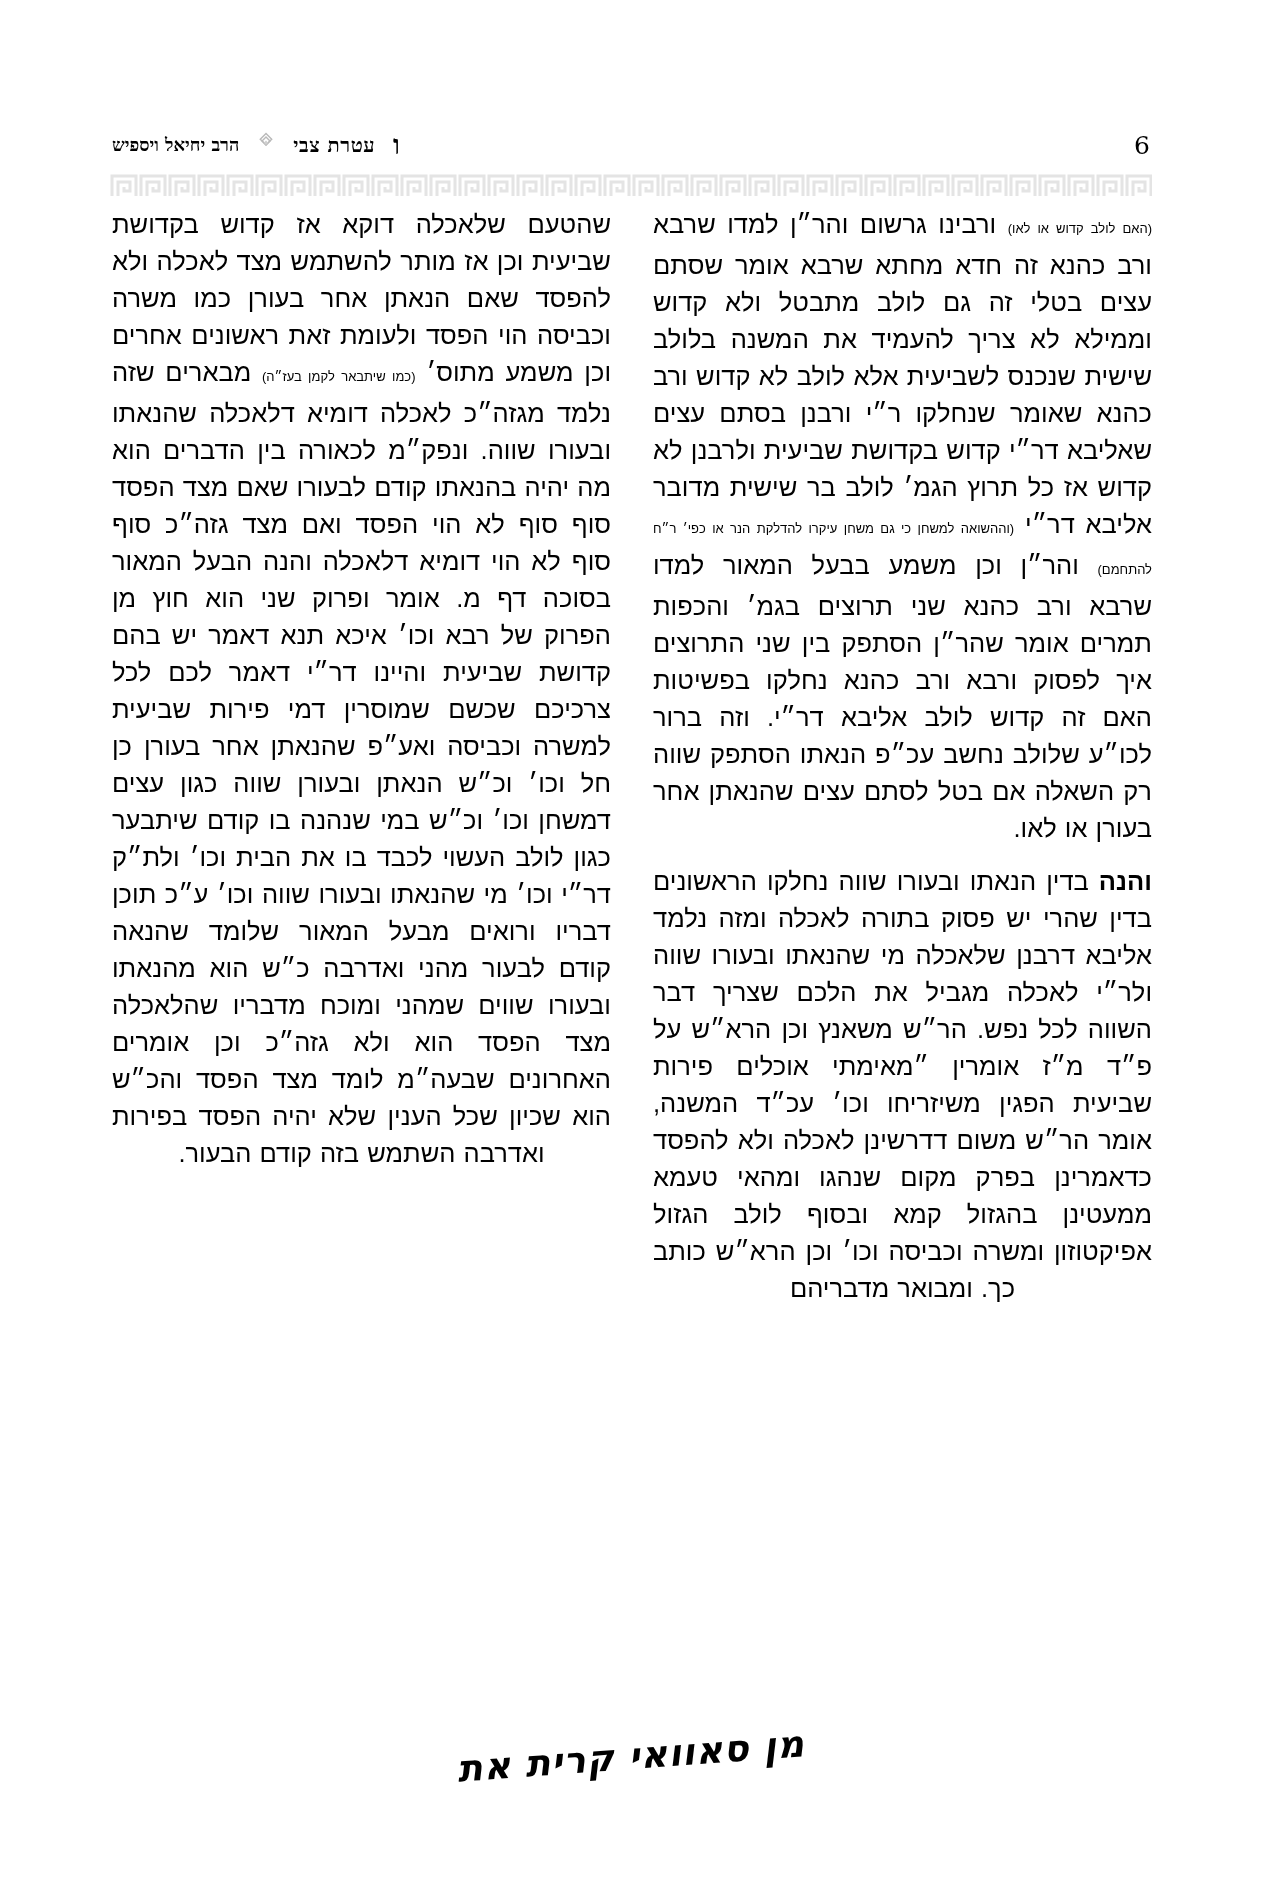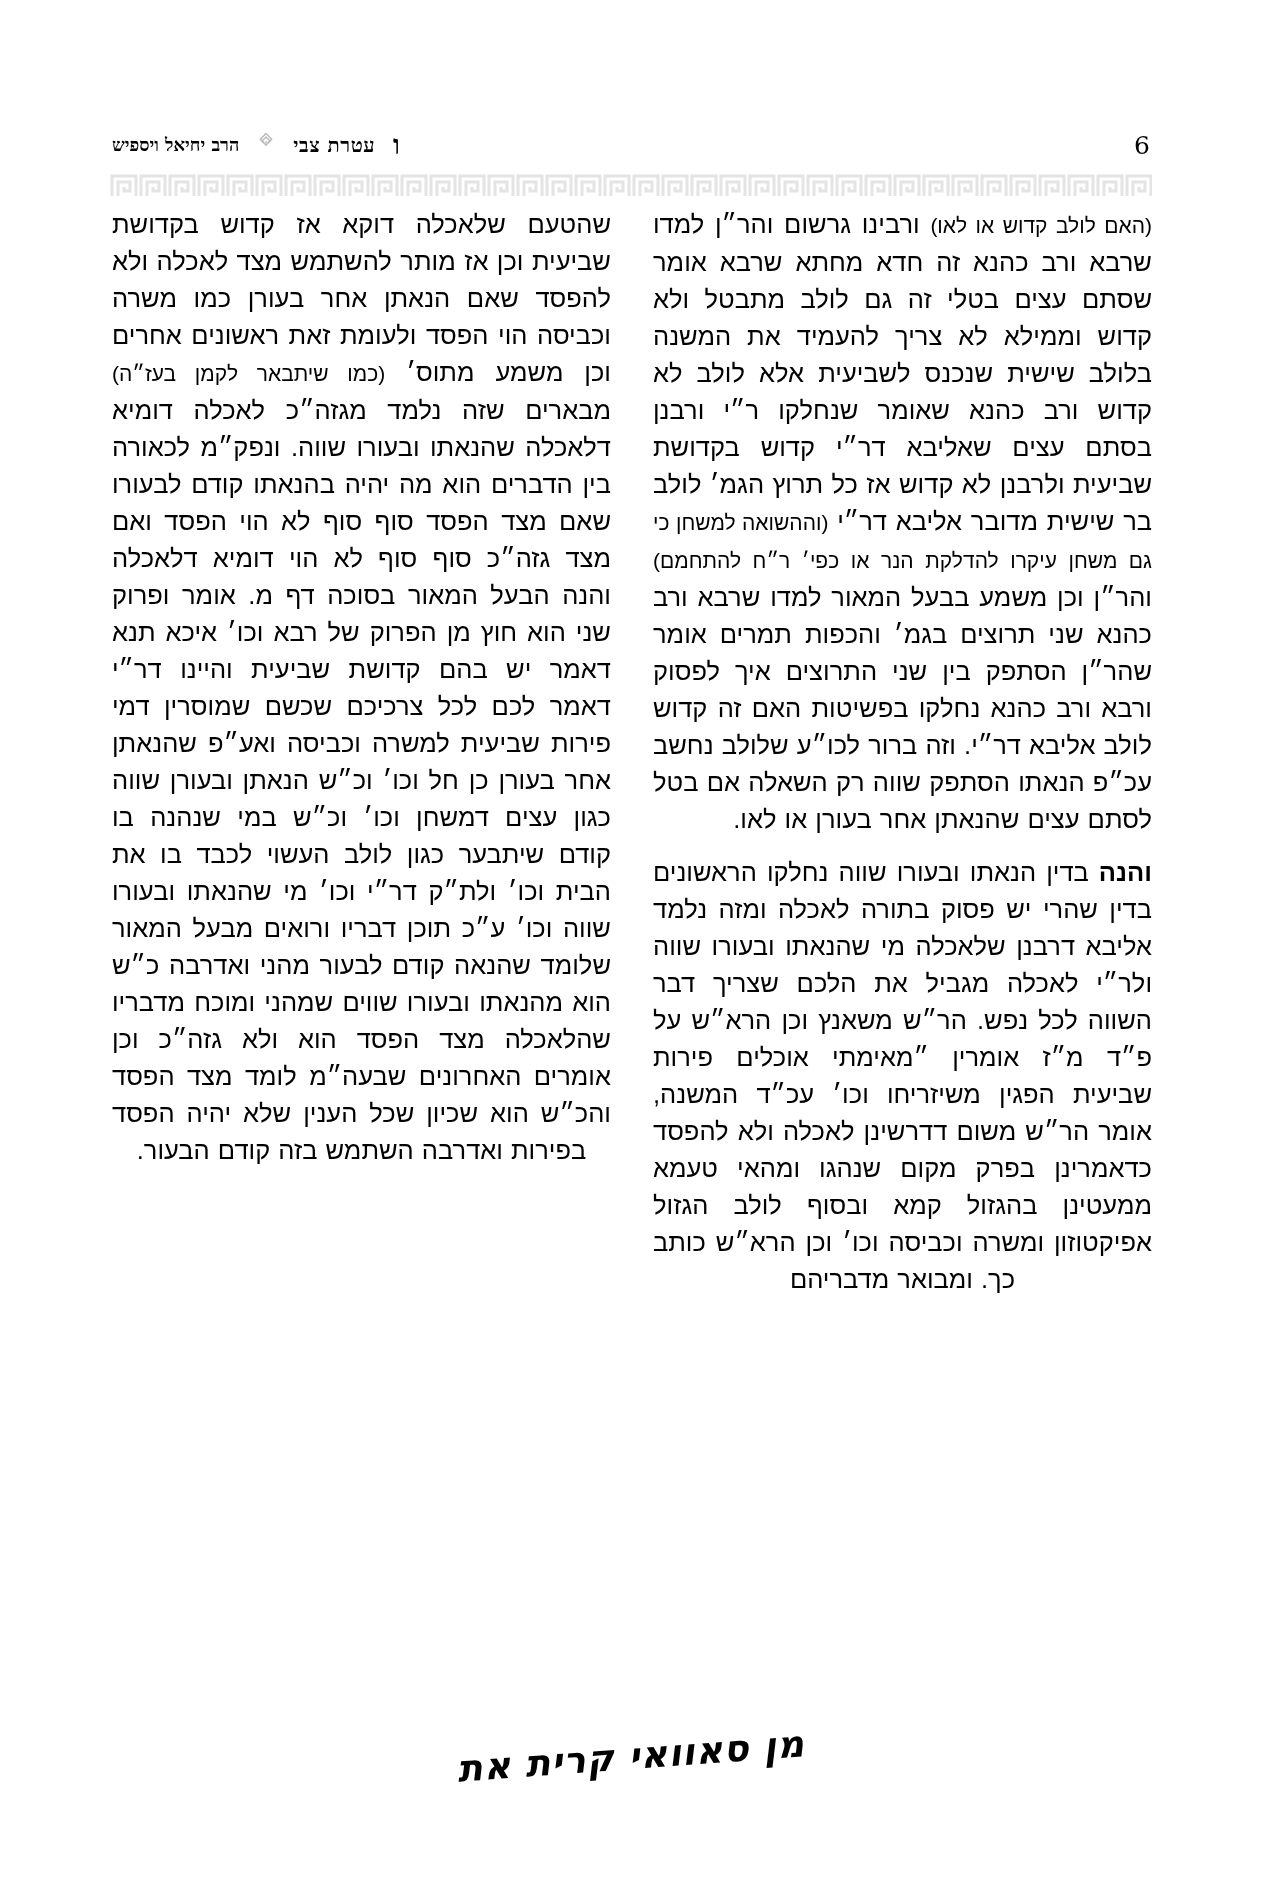--- a/index.html
+++ b/index.html
@@ -126,21 +126,21 @@
   .column p + p { margin-top: 16px; }
 
   .col-right { order: 1; }
   .col-left  { order: 2; }
 
   .lead {
     font-weight: 700;
   }
 
   .small-note {
-    font-size: 21px;
+    font-size: 13px;
     letter-spacing: 0px;
     word-spacing: 0px;
   }
 
   .center-last {
     text-align-last: center;
   }
 
   
   .watermark {

